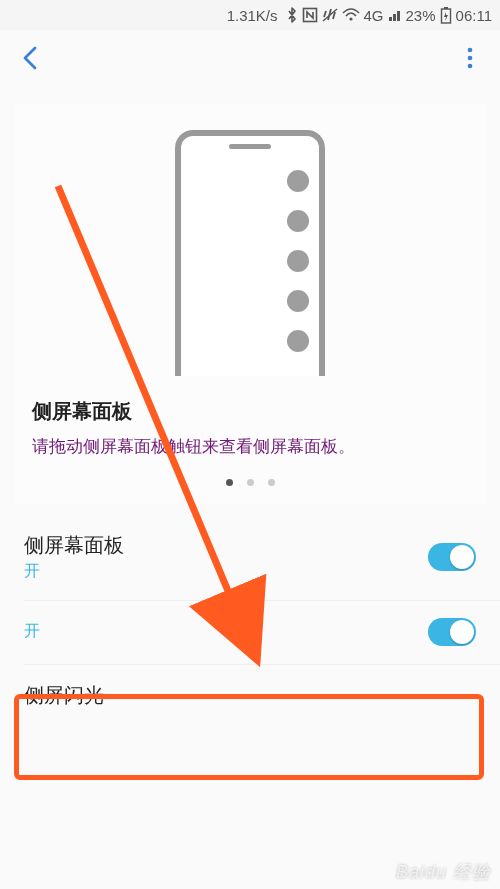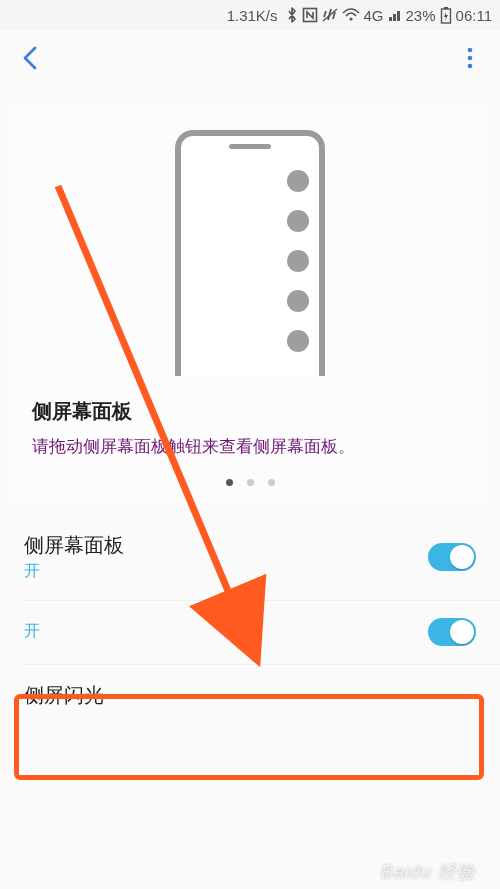--- a/index.html
+++ b/index.html
@@ -155,21 +155,21 @@
       border-radius: 6px;
       pointer-events: none;
     }
     .arrow-svg {
       position: absolute;
       pointer-events: none;
       top: 0; left: 0;
     }
     .watermark {
       position: absolute;
-      right: 24px;
+      right: 9px;
       bottom: 6px;
       color: rgba(255,255,255,0.65);
       font-size: 14px;
       text-shadow: 0 0 3px rgba(0,0,0,0.3);
       text-align: right;
       line-height: 1.1;
     }
     .watermark .big { font-size: 18px; font-style: italic; letter-spacing: 1px; }
   </style>
 </head>

